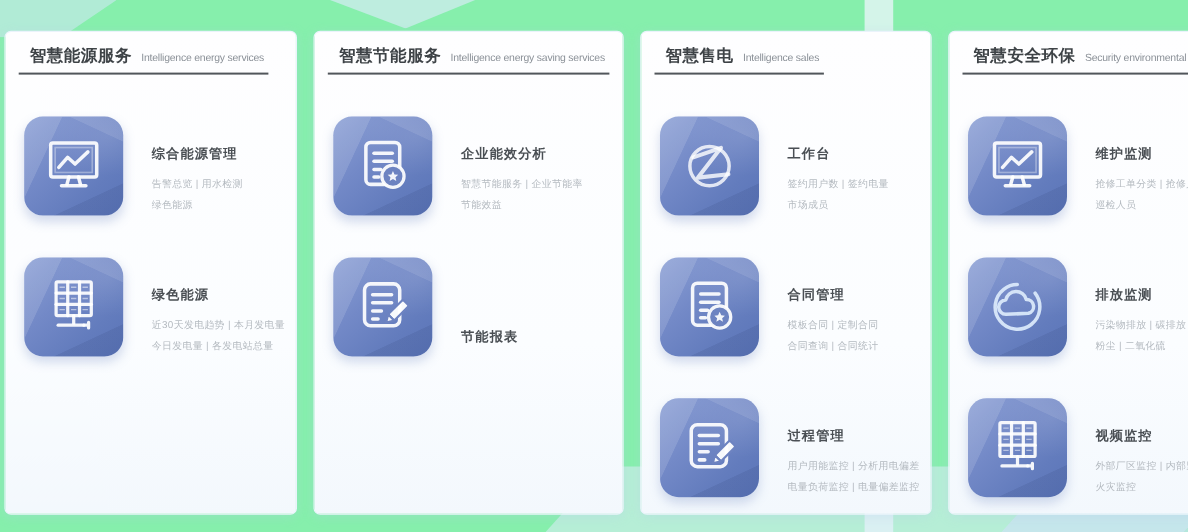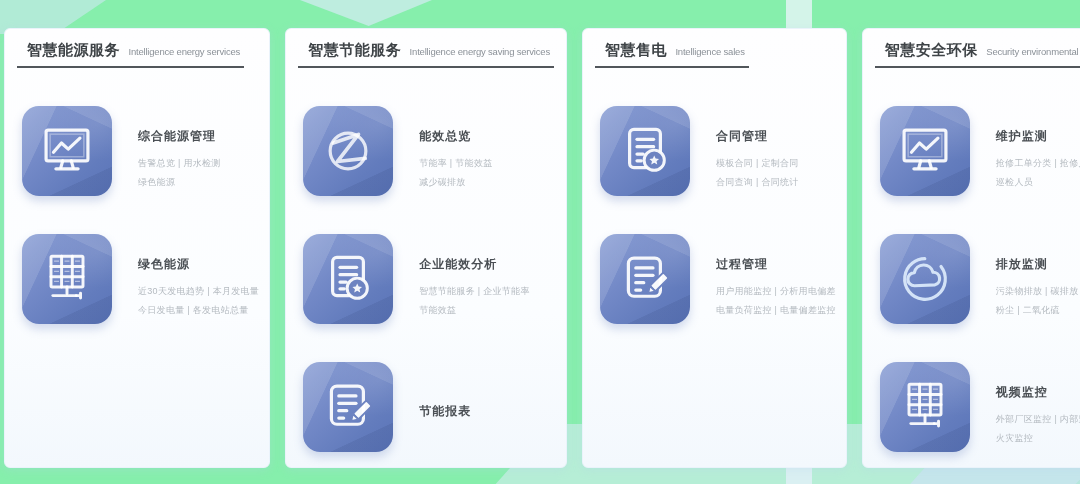--- a/index.html
+++ b/index.html
@@ -30,21 +30,21 @@
            box-shadow:0 2px 10px rgba(180,206,236,.28); }
 
   
   .panel-hdr { position:relative; margin:2px 0 0; padding:0 2px; white-space:nowrap; overflow:hidden; }
   .hdr-text { display:inline-block; border-bottom:2px solid #51565b; padding:0 4px 6px 10px;
               max-width:100%; }
   .hdr-cn { font-size:15px; font-weight:bold; color:#3e4347; letter-spacing:.5px; }
   .hdr-en { font-size:9.5px; color:#8b9198; letter-spacing:-.2px; margin-left:4px; }
 
   
-  .card { display:flex; align-items:center; gap:26px; padding-left:7px; margin-top:38px; cursor:pointer; }
+  .card { display:flex; align-items:flex-end; gap:26px; padding-left:7px; margin-top:38px; cursor:pointer; }
   .card:first-of-type { margin-top:22px; }
 
   .tile { position:relative; width:90px; height:90px; border-radius:17px; overflow:hidden; flex:0 0 auto;
           background:linear-gradient(138deg,#8ca0d5 0%,#7389c7 40%,#637cbd 72%,#5a74b8 100%);
           box-shadow:0 5px 10px rgba(100,125,185,.28); }
   .tile::before { content:""; position:absolute; inset:0;
       background:
         linear-gradient(115deg, rgba(255,255,255,.13) 0%, rgba(255,255,255,.13) 26%, rgba(255,255,255,0) 26.5%),
         linear-gradient(205deg, rgba(255,255,255,.10) 0%, rgba(255,255,255,.10) 17%, rgba(255,255,255,0) 17.5%),
         linear-gradient(335deg, rgba(25,40,85,.10) 0%, rgba(25,40,85,.10) 22%, rgba(25,40,85,0) 22.5%),
@@ -128,35 +128,20 @@
         <span class="hdr-text">
           <span class="hdr-cn">智慧节能服务</span>
           <span class="hdr-en">Intelligence energy saving services</span>
         </span>
         
         
       </div>
       <div class="card">
         <div class="tile">
             <svg viewBox="0 0 52 52">
-              <g fill="none" stroke="#ffffff" stroke-opacity=".8" stroke-linecap="round" stroke-linejoin="round">
-                <circle cx="26" cy="26" r="14.5" stroke-width="2.6"></circle>
-                <polyline points="14,19.5 34.5,12.5 17.5,34.5 40,32" stroke-width="3"></polyline>
-              </g>
-            </svg>
-          </div>
-        <div class="card-text">
-          <div class="card-title">能效总览</div>
-          <div class="card-line">节能率 | 节能效益</div>
-          <div class="card-line">减少碳排放</div>
-        </div>
-      </div>
-      <div class="card">
-        <div class="tile">
-            <svg viewBox="0 0 52 52">
               <g fill="none" stroke="#ffffff" stroke-opacity=".92" stroke-width="2.6" stroke-linecap="round" stroke-linejoin="round">
                 <rect x="13.5" y="8.5" width="25" height="31" rx="3.5"></rect>
                 <line x1="19.5" y1="16.5" x2="33" y2="16.5"></line>
                 <line x1="19.5" y1="22.5" x2="33" y2="22.5"></line>
                 <line x1="19.5" y1="28.5" x2="24.5" y2="28.5"></line>
                 <line x1="19.5" y1="34" x2="23" y2="34"></line>
               </g>
               <circle cx="33.5" cy="33.5" r="8.2" fill="#6d83c1" stroke="#ffffff" stroke-opacity=".92" stroke-width="2.4"></circle>
               <path d="M33.5 29.6 l1.15 2.55 2.75 .3 -2.05 1.85 .6 2.7 -2.45 -1.45 -2.45 1.45 .6 -2.7 -2.05 -1.85 2.75 -.3 Z" fill="#ffffff" fill-opacity=".92"></path>
             </svg>
@@ -190,20 +175,35 @@
     </div>
 
     <div class="panel">
       <div class="panel-hdr">
         <span class="hdr-text">
           <span class="hdr-cn">智慧售电</span>
           <span class="hdr-en">Intelligence  sales</span>
         </span>
         
         
+      </div>
+      <div class="card">
+        <div class="tile">
+            <svg viewBox="0 0 52 52">
+              <g fill="none" stroke="#ffffff" stroke-opacity=".8" stroke-linecap="round" stroke-linejoin="round">
+                <circle cx="26" cy="26" r="14.5" stroke-width="2.6"></circle>
+                <polyline points="14,19.5 34.5,12.5 17.5,34.5 40,32" stroke-width="3"></polyline>
+              </g>
+            </svg>
+          </div>
+        <div class="card-text">
+          <div class="card-title">工作台</div>
+          <div class="card-line">签约用户数 | 签约电量</div>
+          <div class="card-line">市场成员</div>
+        </div>
       </div>
       <div class="card">
         <div class="tile">
             <svg viewBox="0 0 52 52">
               <g fill="none" stroke="#ffffff" stroke-opacity=".92" stroke-width="2.6" stroke-linecap="round" stroke-linejoin="round">
                 <rect x="13.5" y="8.5" width="25" height="31" rx="3.5"></rect>
                 <line x1="19.5" y1="16.5" x2="33" y2="16.5"></line>
                 <line x1="19.5" y1="22.5" x2="33" y2="22.5"></line>
                 <line x1="19.5" y1="28.5" x2="24.5" y2="28.5"></line>
                 <line x1="19.5" y1="34" x2="23" y2="34"></line>

